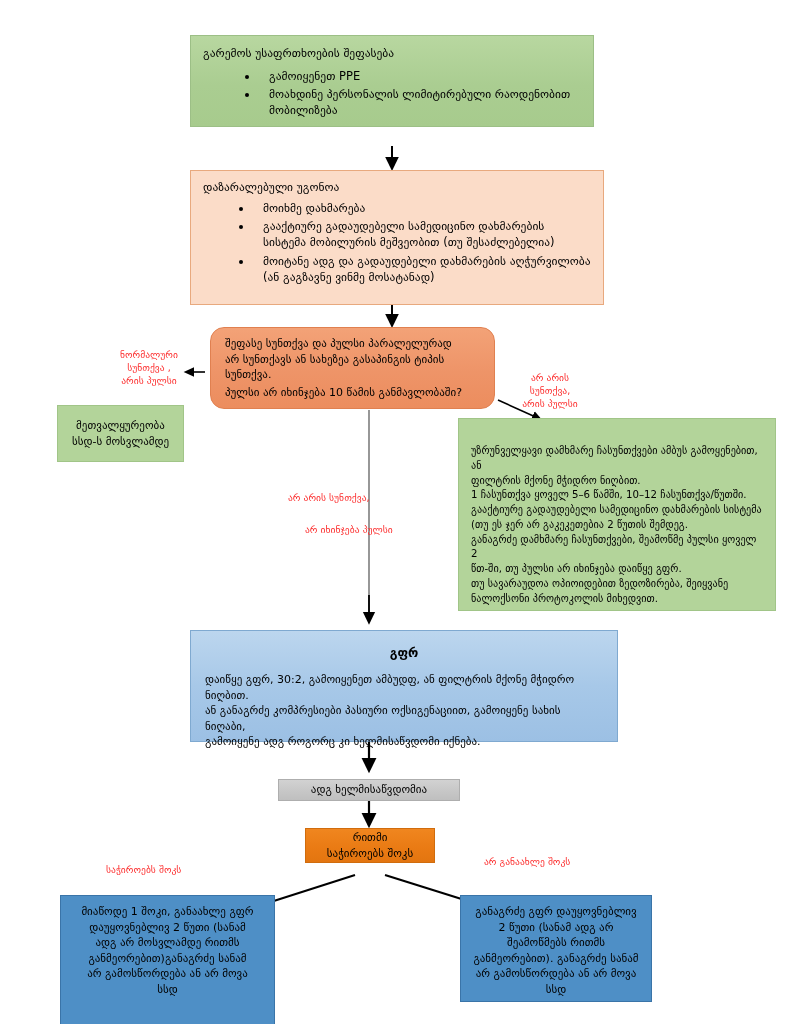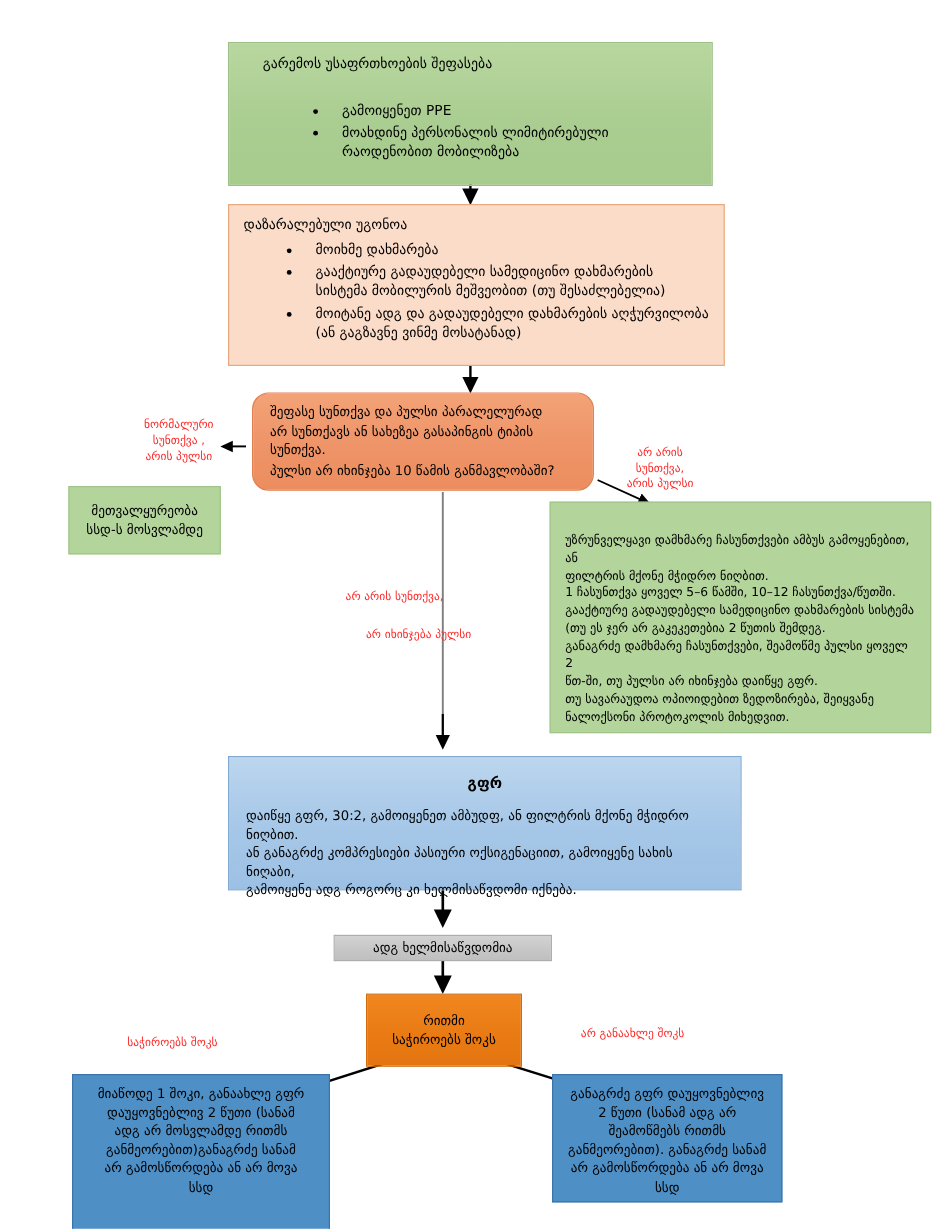--- a/index.html
+++ b/index.html
@@ -60,21 +60,21 @@
   .box-title {
     font-size: 11.5px;
     line-height: 1.35;
   }
   .box-heading-center {
     text-align: center;
     font-weight: bold;
     font-size: 12.5px;
   }
   ul.bullets {
-    margin: 22px 0 0 0;
+    margin: 6px 0 0 0;
     padding-left: 56px;
     list-style: disc;
   }
   ul.bullets li {
     font-size: 11.5px;
     line-height: 1.42;
     margin-bottom: 2px;
     padding-left: 10px;
   }
   .body-text {
@@ -131,21 +131,21 @@
 
     <line x1="369" y1="742" x2="369" y2="770" stroke="#000" stroke-width="2.2" marker-end="url(#arrow)"></line>
 
     <line x1="369" y1="800" x2="369" y2="825" stroke="#000" stroke-width="2.2" marker-end="url(#arrow)"></line>
 
     <line x1="355" y1="875" x2="255" y2="907" stroke="#000" stroke-width="2" marker-end="url(#arrow)"></line>
 
     <line x1="385" y1="875" x2="487" y2="907" stroke="#000" stroke-width="2" marker-end="url(#arrow)"></line>
   </svg>
 
-  <div class="node green-box-grad" style="left:190px; top:35px; width:404px; height:120px; padding:10px 12px 8px 28px;">
+  <div class="node green-box-grad" style="left:190px; top:35px; width:404px; height:92px; padding:10px 12px 8px 12px;">
     <div class="box-title">გარემოს უსაფრთხოების შეფასება</div>
     <ul class="bullets">
       <li>გამოიყენეთ PPE</li>
       <li>მოახდინე  პერსონალის ლიმიტირებული რაოდენობით მობილიზება</li>
     </ul>
   </div>
 
   <div class="node peach-box" style="left:190px; top:170px; width:414px; height:135px; padding:9px 12px 8px 12px;">
     <div class="box-title">დაზარალებული უგონოა</div>
     <ul class="bullets" style="padding-left:50px; margin-top:4px;">
@@ -196,21 +196,21 @@
       <div class="body-text">დაიწყე გფრ, 30:2, გამოიყენეთ ამბუდფ, ან ფილტრის მქონე მჭიდრო ნიღბით.</div>
       <div class="body-text">ან განაგრძე კომპრესიები პასიური ოქსიგენაციით, გამოიყენე სახის ნიღაბი,</div>
       <div class="body-text">გამოიყენე ადგ როგორც კი ხელმისაწვდომი იქნება.</div>
     </div>
   </div>
 
   <div class="node gray-box" style="left:278px; top:779px; width:182px; height:22px; display:flex; align-items:center; justify-content:center;">
     <div class="body-text center-txt">ადგ ხელმისაწვდომია</div>
   </div>
 
-  <div class="node orange-solid" style="left:305px; top:828px; width:130px; height:61px; display:flex; flex-direction:column; align-items:center; justify-content:center;">
+  <div class="node orange-solid" style="left:305px; top:828px; width:130px; height:35px; display:flex; flex-direction:column; align-items:center; justify-content:center;">
     <div class="body-text center-txt">რითმი</div>
     <div class="body-text center-txt">საჭიროებს შოკს</div>
   </div>
 
   <div class="red-label" style="left:106px; top:864px;">საჭიროებს შოკს</div>
   <div class="red-label" style="left:484px; top:856px;">არ განაახლე შოკს</div>
 
   <div class="node blue-solid" style="left:60px; top:895px; width:215px; height:138px; padding:8px 8px;">
     <div class="body-text center-txt">მიაწოდე 1 შოკი, განაახლე გფრ</div>
     <div class="body-text center-txt">დაუყოვნებლივ 2 წუთი (სანამ</div>

